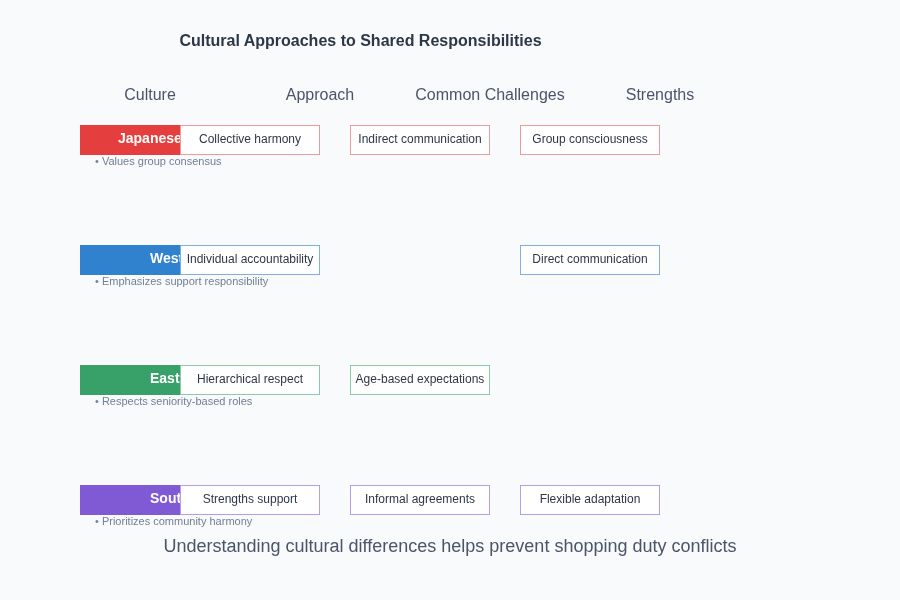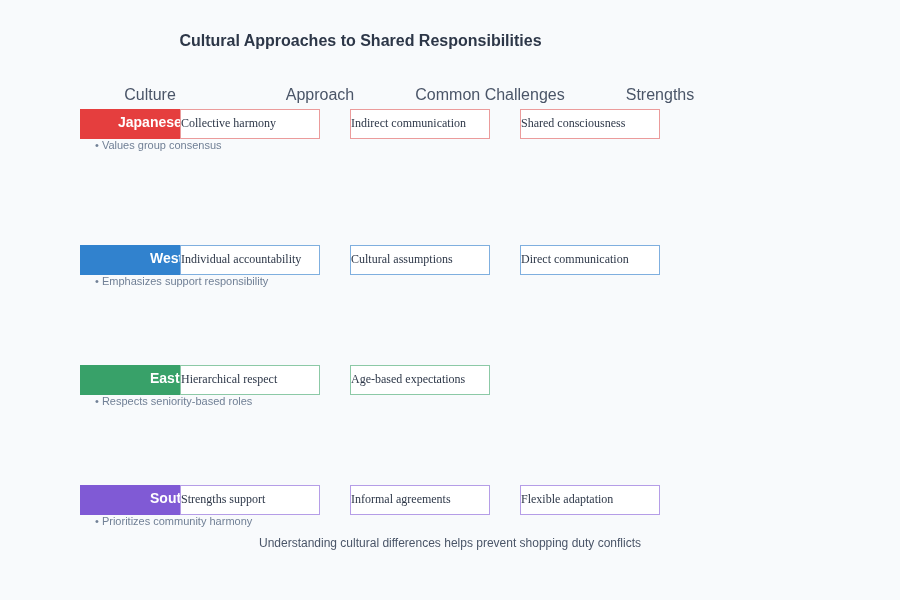--- a/index.html
+++ b/index.html
@@ -27,55 +27,54 @@
     font-size: 14px; font-weight: bold; color: #ffffff;
     text-indent: 38px;
   }
   .culture-note {
     position: absolute; left: 80px; top: 30px; white-space: nowrap;
     font-size: 11px; color: #718096; margin-left: 15px;
   }
   .cell {
     position: absolute; top: 0; width: 138px; height: 28px;
     background: #ffffff; border: 1px solid; 
-    font-size: 12px; color: #2d3748; 
-    line-height: 26px; white-space: nowrap; overflow: visible; font-family: Liberation Serif, serif;
+    font-size: 12px; color: #2d3748; text-align: center;
+    line-height: 26px; white-space: nowrap; overflow: visible;
   }
   .footer {
     position: absolute; left: 0; top: 536px; width: 900px; text-align: center;
-    font-size: 12px; color: #4a5568;
+    font-size: 18px; color: #4a5568;
   }
 </style>
 </head>
 <body>
 
 <div class="title">Cultural Approaches to Shared Responsibilities</div>
 
 <div class="col-header" style="left:150px">Culture</div>
 <div class="col-header" style="left:320px">Approach</div>
 <div class="col-header" style="left:490px">Common Challenges</div>
 <div class="col-header" style="left:660px">Strengths</div>
 
-<div class="row" style="top:109px">
+<div class="row" style="top:125px">
   <div class="culture-bar" style="background:#e53e3e">
     <div class="culture-label">Japanese</div>
   </div>
   <div class="culture-note">• Values group consensus</div>
   <div class="cell" style="left:180px;border-color:#eb9b9b">Collective harmony</div>
   <div class="cell" style="left:350px;border-color:#eb9b9b">Indirect communication</div>
-  <div class="cell" style="left:520px;border-color:#eb9b9b">Shared consciousness</div>
+  <div class="cell" style="left:520px;border-color:#eb9b9b">Group consciousness</div>
 </div>
 
 <div class="row" style="top:245px">
   <div class="culture-bar" style="background:#3182ce">
     <div class="culture-label" style="text-indent:70px">Western</div>
   </div>
   <div class="culture-note">• Emphasizes support responsibility</div>
   <div class="cell" style="left:180px;border-color:#7fafdf">Individual accountability</div>
-  <div class="cell" style="left:350px;border-color:#7fafdf">Cultural assumptions</div>
   <div class="cell" style="left:520px;border-color:#7fafdf">Direct communication</div>
 </div>
 
 <div class="row" style="top:365px">
   <div class="culture-bar" style="background:#38a169">
     <div class="culture-label" style="text-indent:70px">Eastern</div>
   </div>
   <div class="culture-note">• Respects seniority-based roles</div>
   <div class="cell" style="left:350px;border-color:#8cc9a6">Age-based expectations</div>
   <div class="cell" style="left:180px;border-color:#8cc9a6">Hierarchical respect</div>

